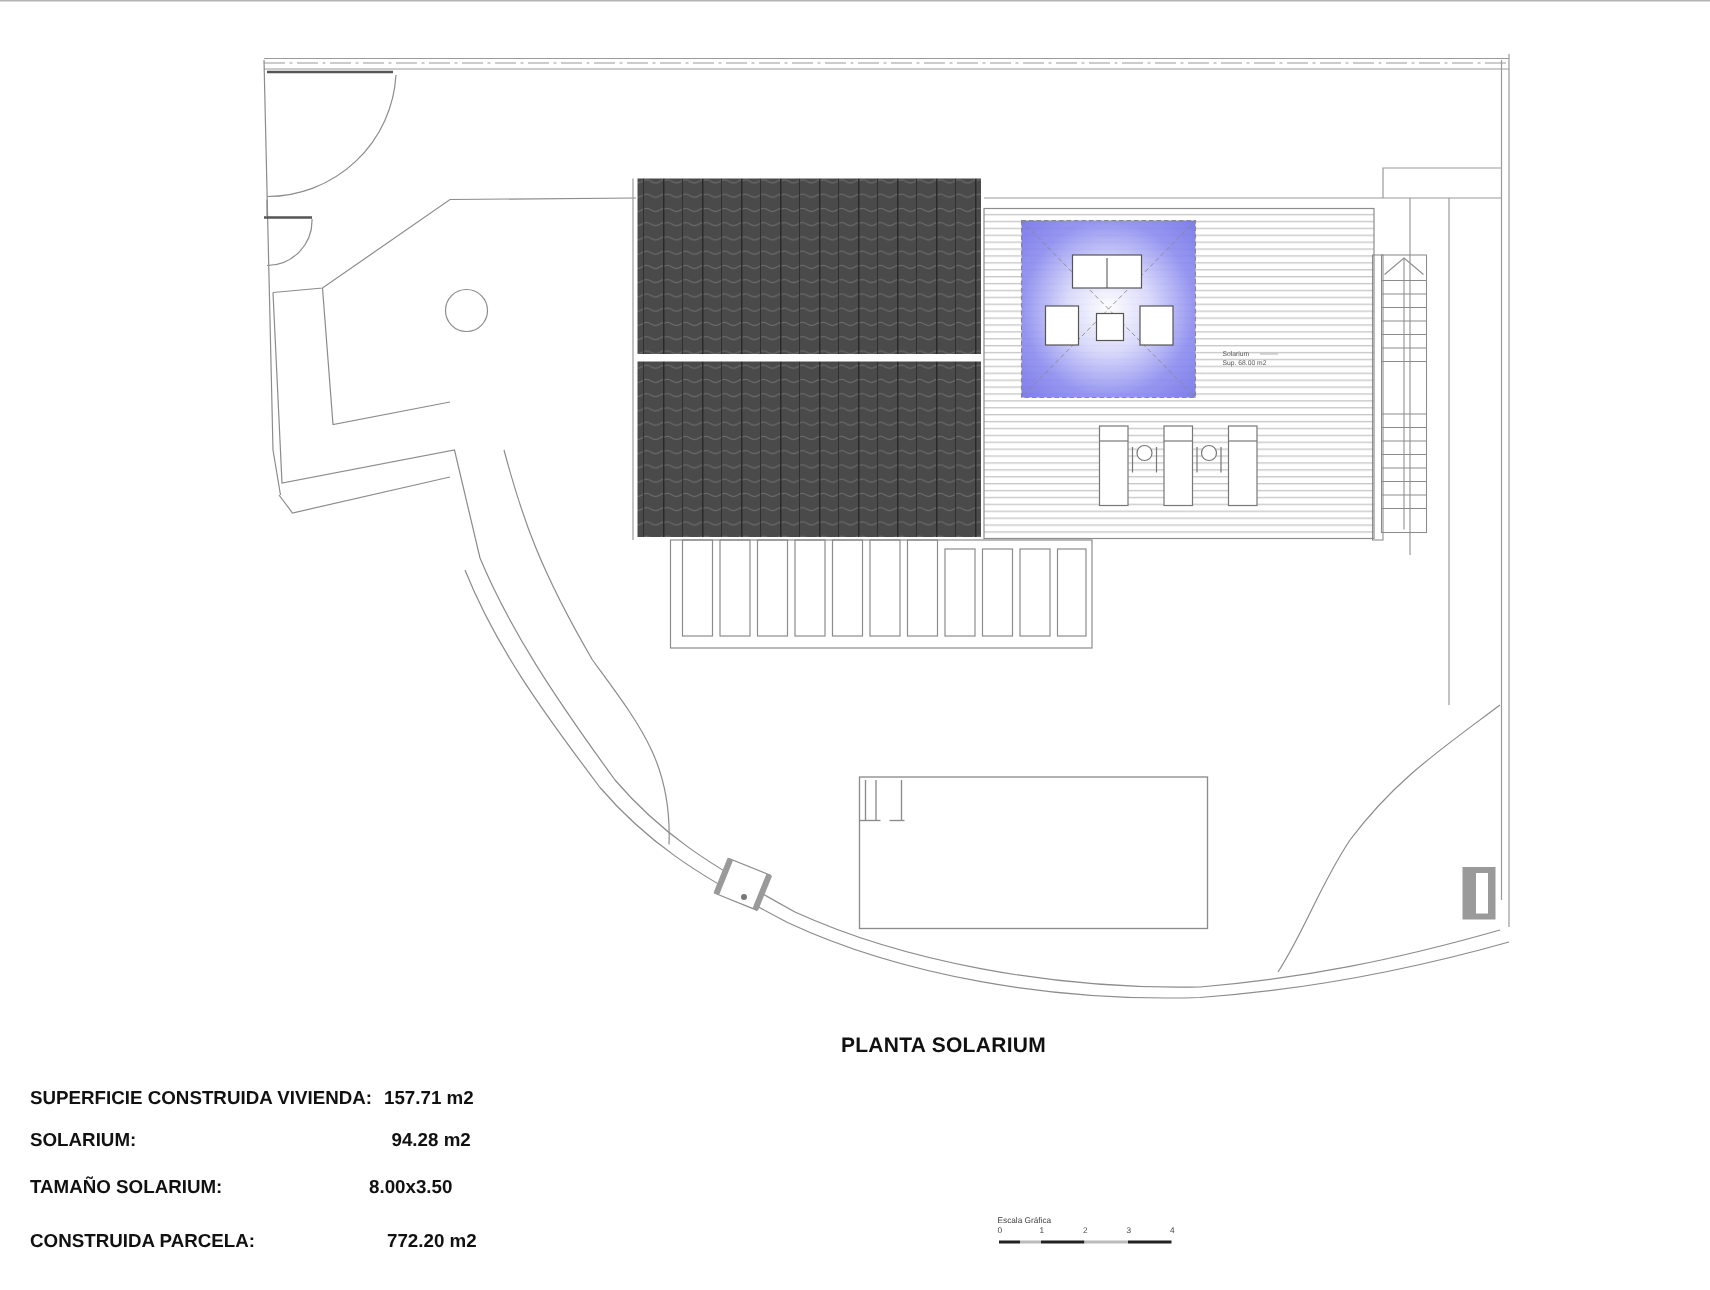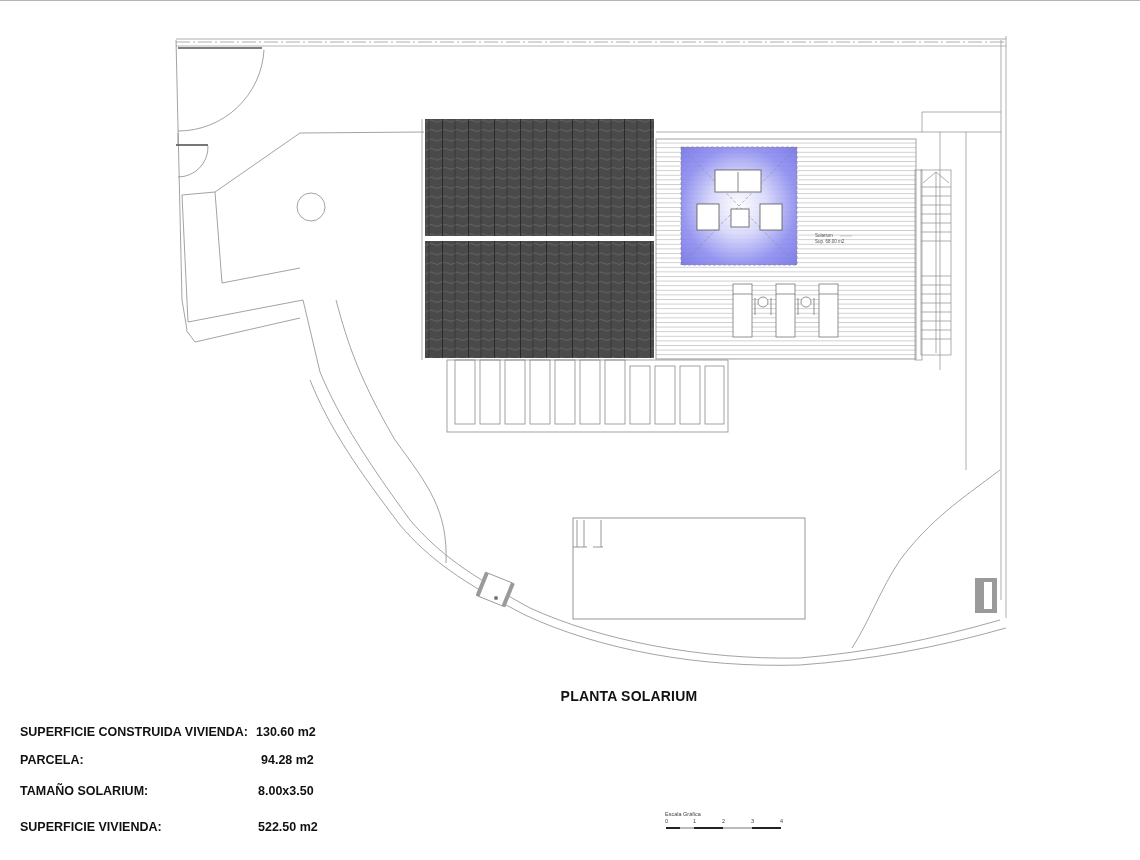--- a/index.html
+++ b/index.html
@@ -182,33 +182,33 @@
     <rect x="975" y="578" width="22" height="35" fill="#9a9a9a"></rect>
     <rect x="984" y="582" width="8" height="27" fill="#ffffff"></rect>
   </g>
 </svg>
 
 <div class="title">PLANTA SOLARIUM</div>
 
 <div class="summary">
   <div class="row" style="top:725px;">
     <span class="label">SUPERFICIE CONSTRUIDA VIVIENDA:</span>
-    <span class="value" style="left:236px;">130.60 m2</span>
+    <span class="value" style="left:236px;">157.71 m2</span>
   </div>
   <div class="row" style="top:753px;">
-    <span class="label">PARCELA:</span>
+    <span class="label">SOLARIUM:</span>
     <span class="value" style="left:241px;">94.28 m2</span>
   </div>
   <div class="row" style="top:784px;">
     <span class="label">TAMAÑO SOLARIUM:</span>
-    <span class="value" style="left:238px;">8.00x3.50</span>
+    <span class="value" style="left:226px;">8.00x3.50</span>
   </div>
   <div class="row" style="top:820px;">
-    <span class="label">SUPERFICIE VIVIENDA:</span>
-    <span class="value" style="left:238px;">522.50 m2</span>
+    <span class="label">CONSTRUIDA PARCELA:</span>
+    <span class="value" style="left:238px;">772.20 m2</span>
   </div>
 </div>
 
 <div class="scale">
   <span class="cap">Escala Gráfica</span>
   <span class="tick" style="left:1px;">0</span>
   <span class="tick" style="left:29px;">1</span>
   <span class="tick" style="left:58px;">2</span>
   <span class="tick" style="left:87px;">3</span>
   <span class="tick" style="left:116px;">4</span>

